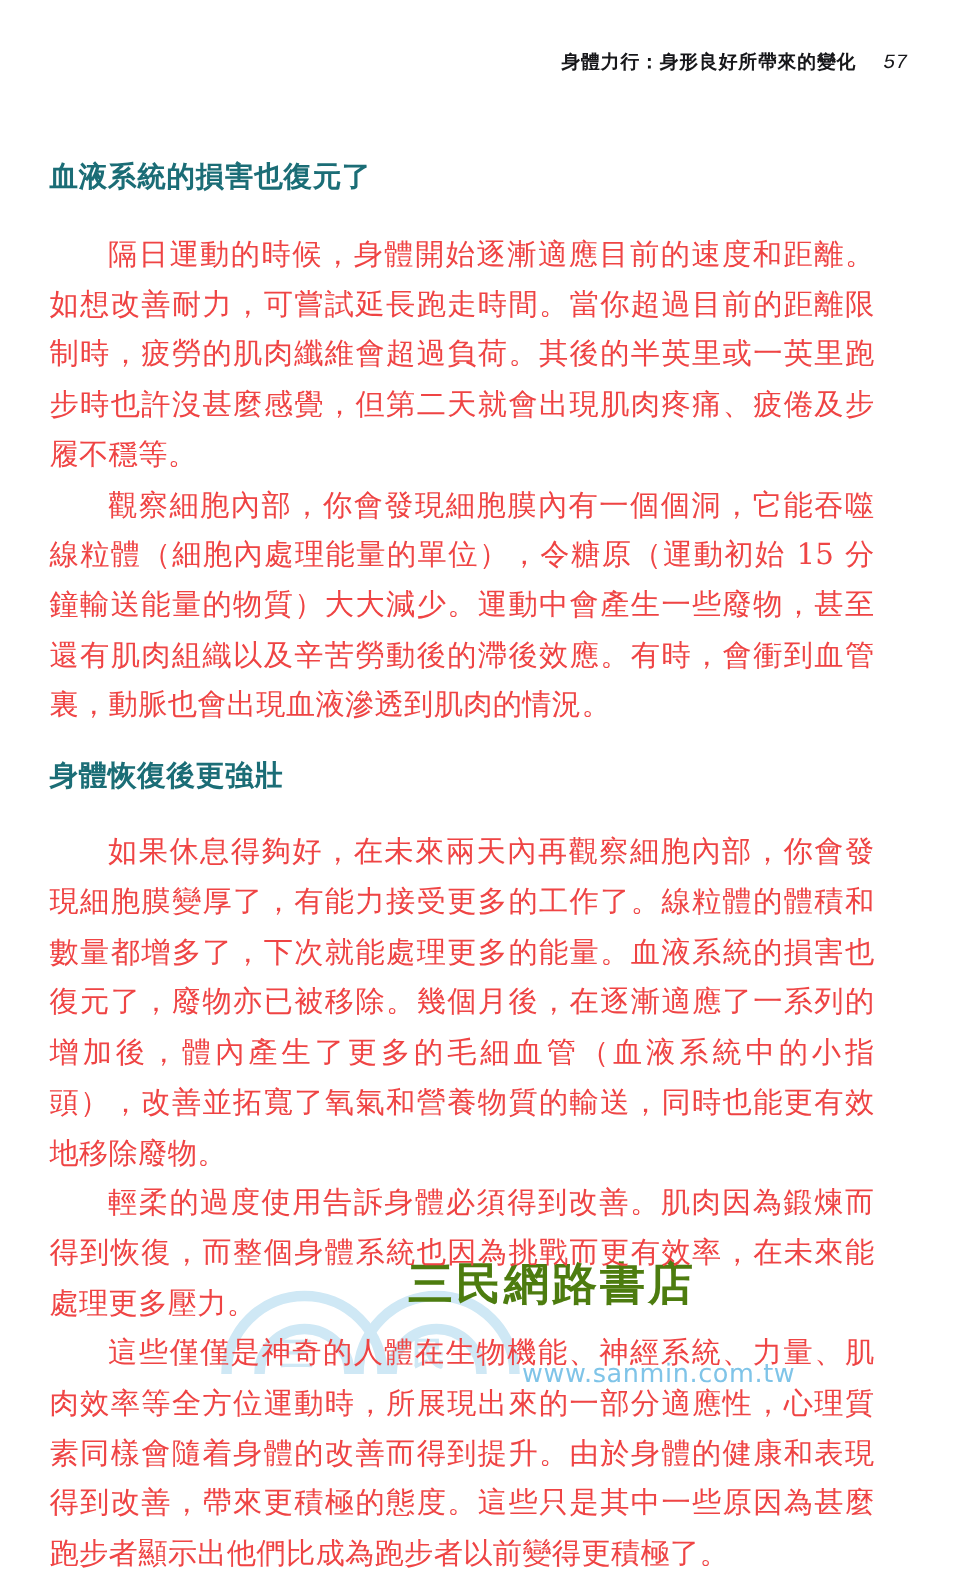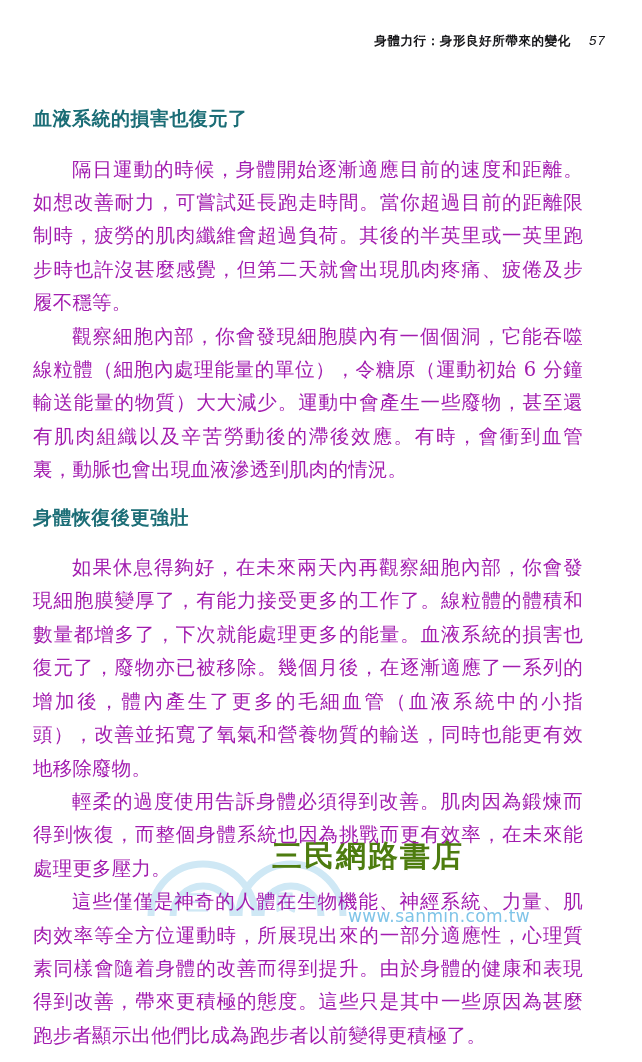--- a/index.html
+++ b/index.html
@@ -65,21 +65,21 @@
     line-height: 1.5;
   }
   h2.section-heading.first { margin-bottom: 20px; }
   h2.section-heading.second { margin-top: 16px; margin-bottom: 20px; }
 
   p.body-par {
     margin: 0;
     font-family: "DejaVu Serif", "Liberation Serif", serif;
     font-size: 19.5px;
     line-height: 33.4px;
-    color: #a21caf;
+    color: #ef4444;
     text-align: justify;
     text-align-last: left;
     text-indent: 39px;
     letter-spacing: 0.2px;
     word-break: break-all;
     position: relative;
     z-index: 2;
   }
 
   
@@ -122,21 +122,21 @@
 
   <div class="running-head">
     <span class="rh-title">身體力行：身形良好所帶來的變化</span>
     <span class="rh-page">57</span>
   </div>
 
   <div class="content">
 
     <h2 class="section-heading first">血液系統的損害也復元了</h2>
     <p class="body-par">隔日運動的時候，身體開始逐漸適應目前的速度和距離。如想改善耐力，可嘗試延長跑走時間。當你超過目前的距離限制時，疲勞的肌肉纖維會超過負荷。其後的半英里或一英里跑步時也許沒甚麼感覺，但第二天就會出現肌肉疼痛、疲倦及步履不穩等。</p>
-    <p class="body-par">觀察細胞內部，你會發現細胞膜內有一個個洞，它能吞噬線粒體（細胞內處理能量的單位），令糖原（運動初始 6 分鐘輸送能量的物質）大大減少。運動中會產生一些廢物，甚至還有肌肉組織以及辛苦勞動後的滯後效應。有時，會衝到血管裏，動脈也會出現血液滲透到肌肉的情況。</p>
+    <p class="body-par">觀察細胞內部，你會發現細胞膜內有一個個洞，它能吞噬線粒體（細胞內處理能量的單位），令糖原（運動初始 15 分鐘輸送能量的物質）大大減少。運動中會產生一些廢物，甚至還有肌肉組織以及辛苦勞動後的滯後效應。有時，會衝到血管裏，動脈也會出現血液滲透到肌肉的情況。</p>
 
     <h2 class="section-heading second">身體恢復後更強壯</h2>
     <p class="body-par">如果休息得夠好，在未來兩天內再觀察細胞內部，你會發現細胞膜變厚了，有能力接受更多的工作了。線粒體的體積和數量都增多了，下次就能處理更多的能量。血液系統的損害也復元了，廢物亦已被移除。幾個月後，在逐漸適應了一系列的增加後，體內產生了更多的毛細血管（血液系統中的小指頭），改善並拓寬了氧氣和營養物質的輸送，同時也能更有效地移除廢物。</p>
     <p class="body-par">輕柔的過度使用告訴身體必須得到改善。肌肉因為鍛煉而得到恢復，而整個身體系統也因為挑戰而更有效率，在未來能處理更多壓力。</p>
     <p class="body-par">這些僅僅是神奇的人體在生物機能、神經系統、力量、肌肉效率等全方位運動時，所展現出來的一部分適應性，心理質素同樣會隨着身體的改善而得到提升。由於身體的健康和表現得到改善，帶來更積極的態度。這些只是其中一些原因為甚麼跑步者顯示出他們比成為跑步者以前變得更積極了。</p>
 
   </div>
 
   <div class="watermark">
     <svg width="420" height="86" viewBox="0 0 420 86">

